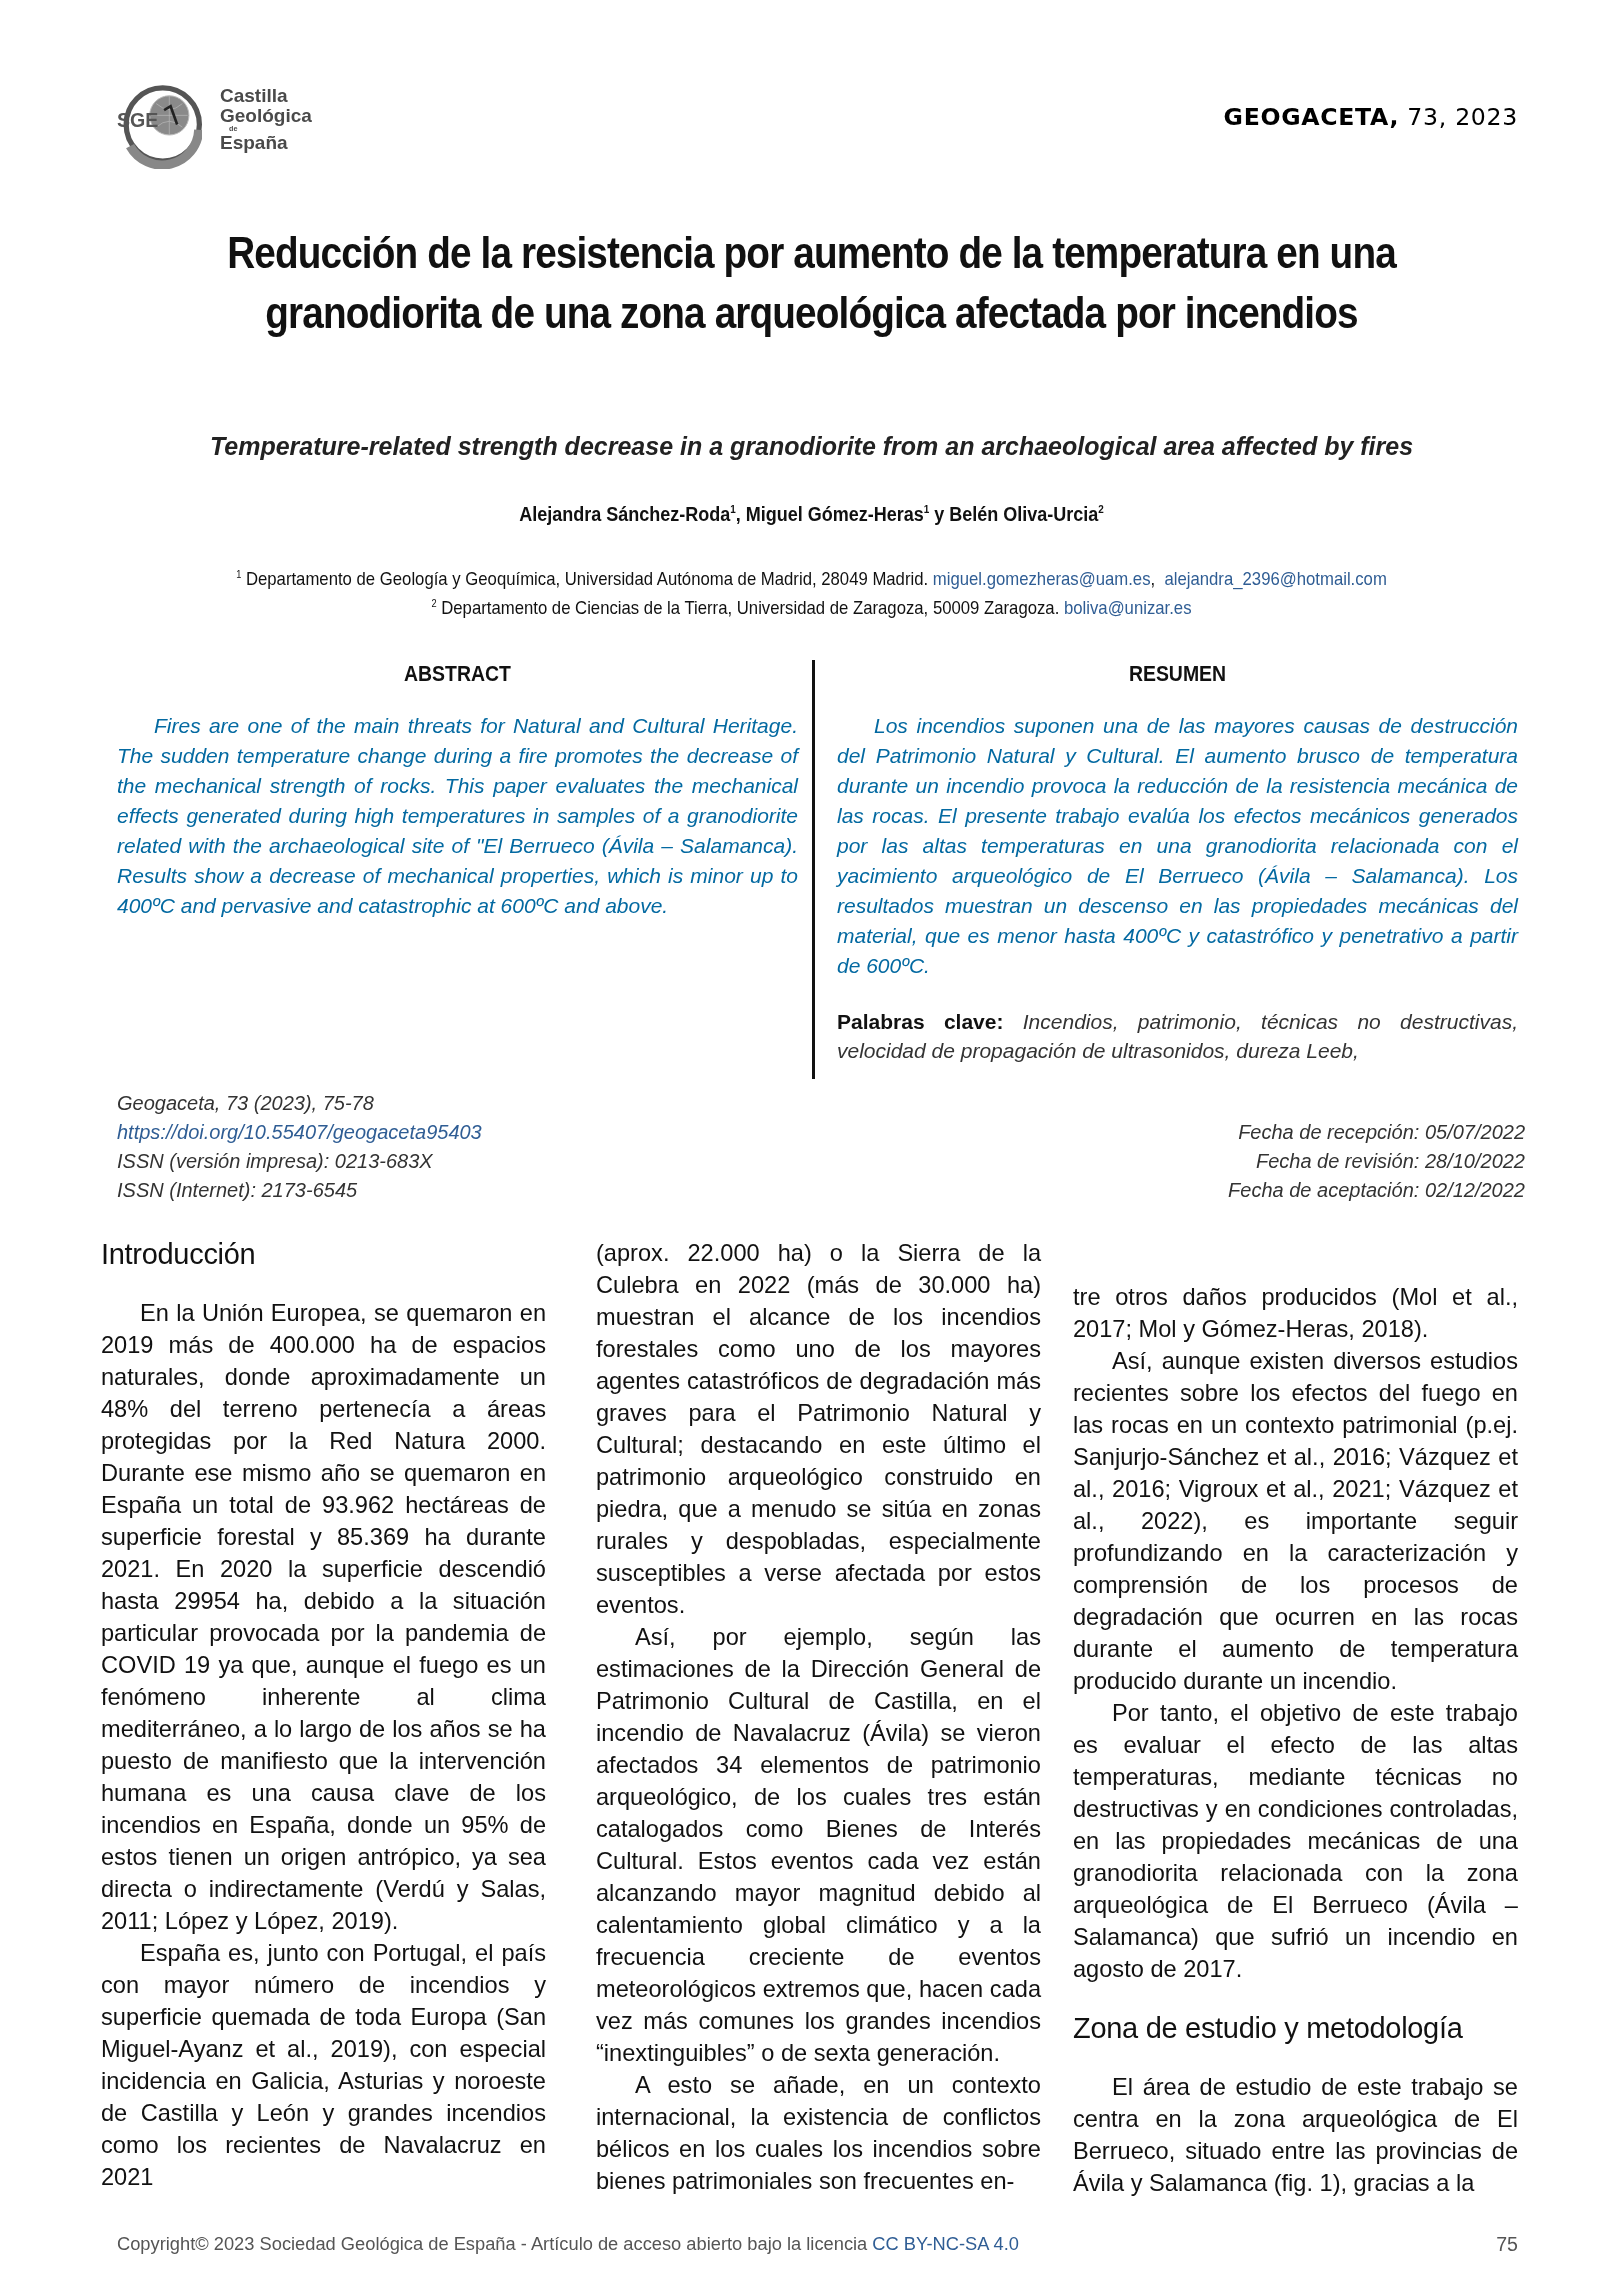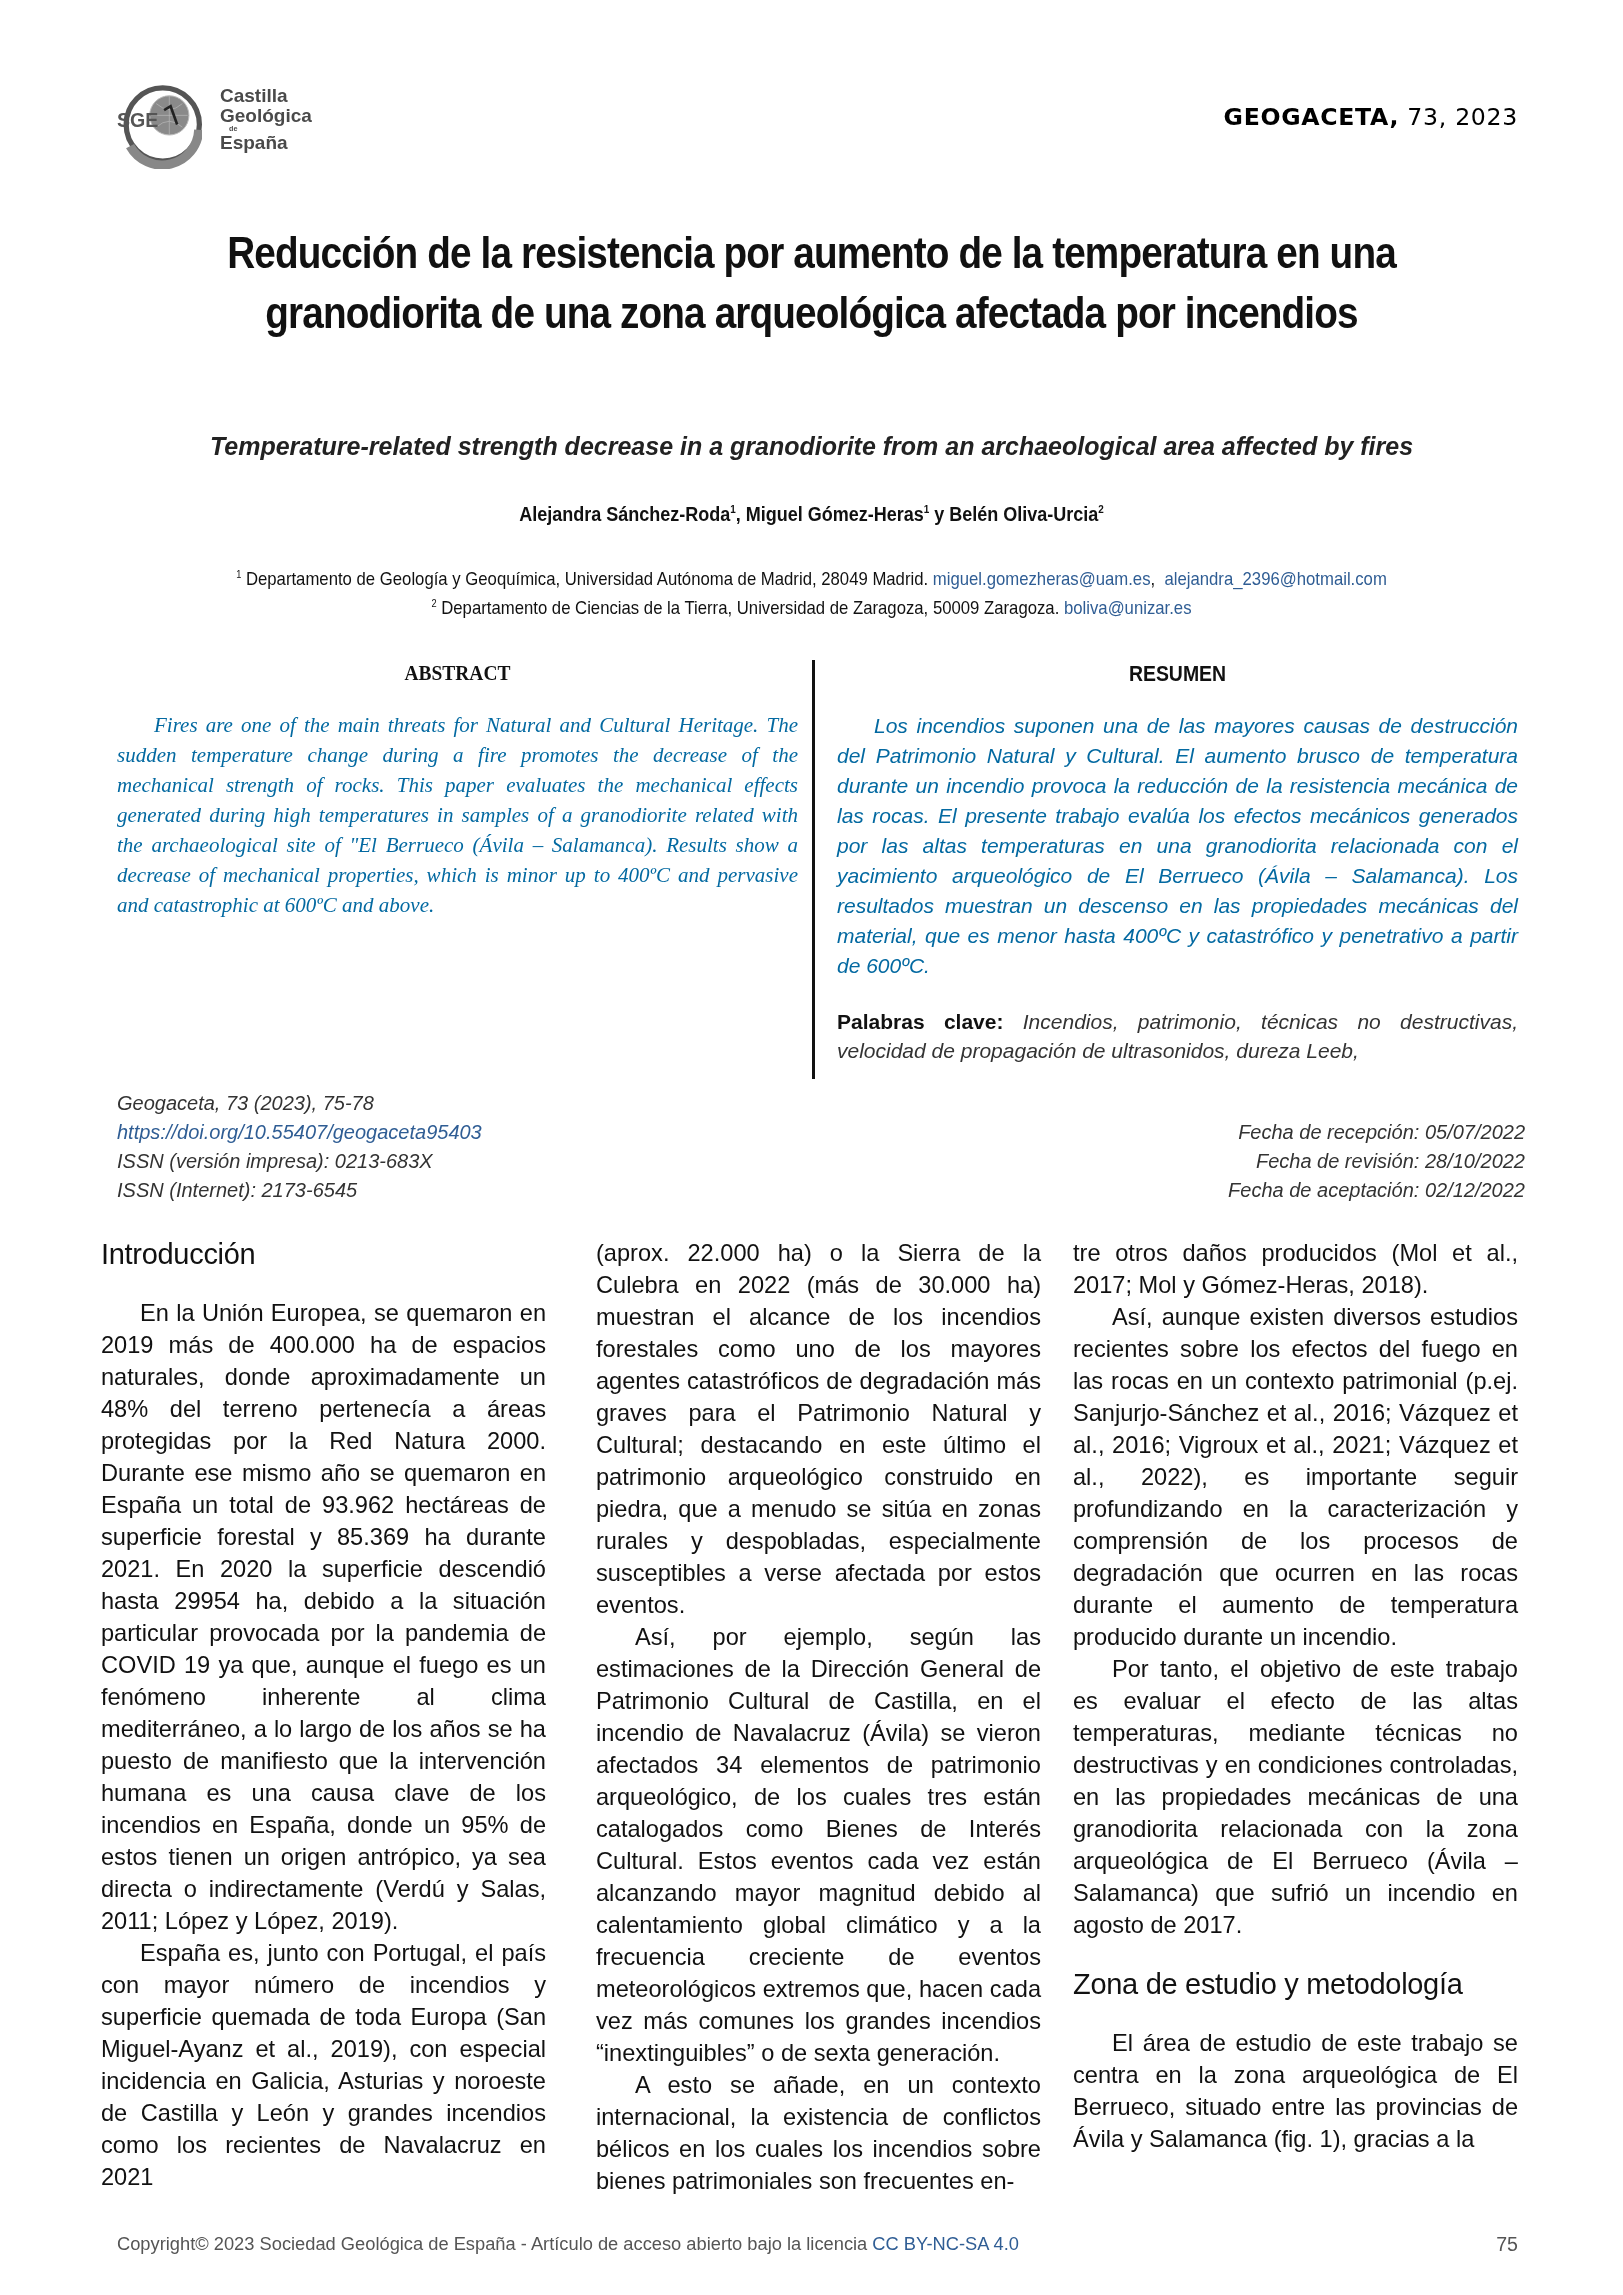--- a/index.html
+++ b/index.html
@@ -21,37 +21,37 @@
     .authors { left: 131px; width: 1361px; top: 503px; text-align: center; font-family: "Liberation Sans", sans-serif; font-weight: bold; font-size: 20px; transform: scaleX(0.9); transform-origin: center top; }
     .authors sup { font-size: 11px; }
     .affil { left: 98px; width: 1427px; text-align: center; font-size: 19px; transform: scaleX(0.88); transform-origin: center top; color: #111; }
     .affil sup { font-size: 10.5px; }
     .affil1 { top: 568px; }
     .affil2 { top: 597px; }
     a, .link { color: #2f5d94; text-decoration: none; }
 
     
     .abs-head { font-weight: bold; font-size: 21.6px; text-align: center; transform: scaleX(0.9); }
-    .abstract { left: 117px; width: 681px; top: 661px; font-family: Liberation Serif, serif; }
+    .abstract { left: 117px; width: 681px; top: 661px; }
     .resumen { left: 837px; width: 681px; top: 661px; }
     .abs-body { margin-top: 23.6px; font-style: italic; font-size: 21px; line-height: 30px; text-align: justify; color: #0369a1; text-indent: 37px; }
     .kw { margin-top: 26px; font-size: 21px; line-height: 29px; text-align: justify; color: #333; }
     .kw b { font-style: normal; color: #111; }
     .kw i { font-style: italic; }
     .divider { left: 812px; top: 660px; width: 3.3px; height: 419px; background: #111; }
 
     
     .meta-left { left: 117px; top: 1089px; font-style: italic; font-size: 20px; line-height: 29px; color: #333; }
     .meta-right { right: 98px; top: 1118px; font-style: italic; font-size: 20px; line-height: 29px; color: #333; text-align: right; }
 
     
     .col { top: 1237px; width: 445px; font-size: 23.6px; line-height: 32px; text-align: justify; color: #111; }
     .col1 { left: 101px; }
     .col2 { left: 596px; }
-    .col3 { left: 1073px; }
+    .col3 { left: 1073px; margin-top: 44px; }
     .col h2 { font-size: 29px; font-weight: normal; margin: 0 0 26px 0; line-height: 34px; letter-spacing: -0.3px; }
     .col h2.sec2 { margin-top: 26px; }
     .col p { margin: 0; text-indent: 39px; }
     .col p.cont { text-indent: 0; }
 
     
     .footer { left: 117px; top: 2233px; font-size: 18.3px; color: #555; }
     .page-num { right: 105px; top: 2233px; font-size: 19.6px; color: #555; }
   </style>
 </head>

